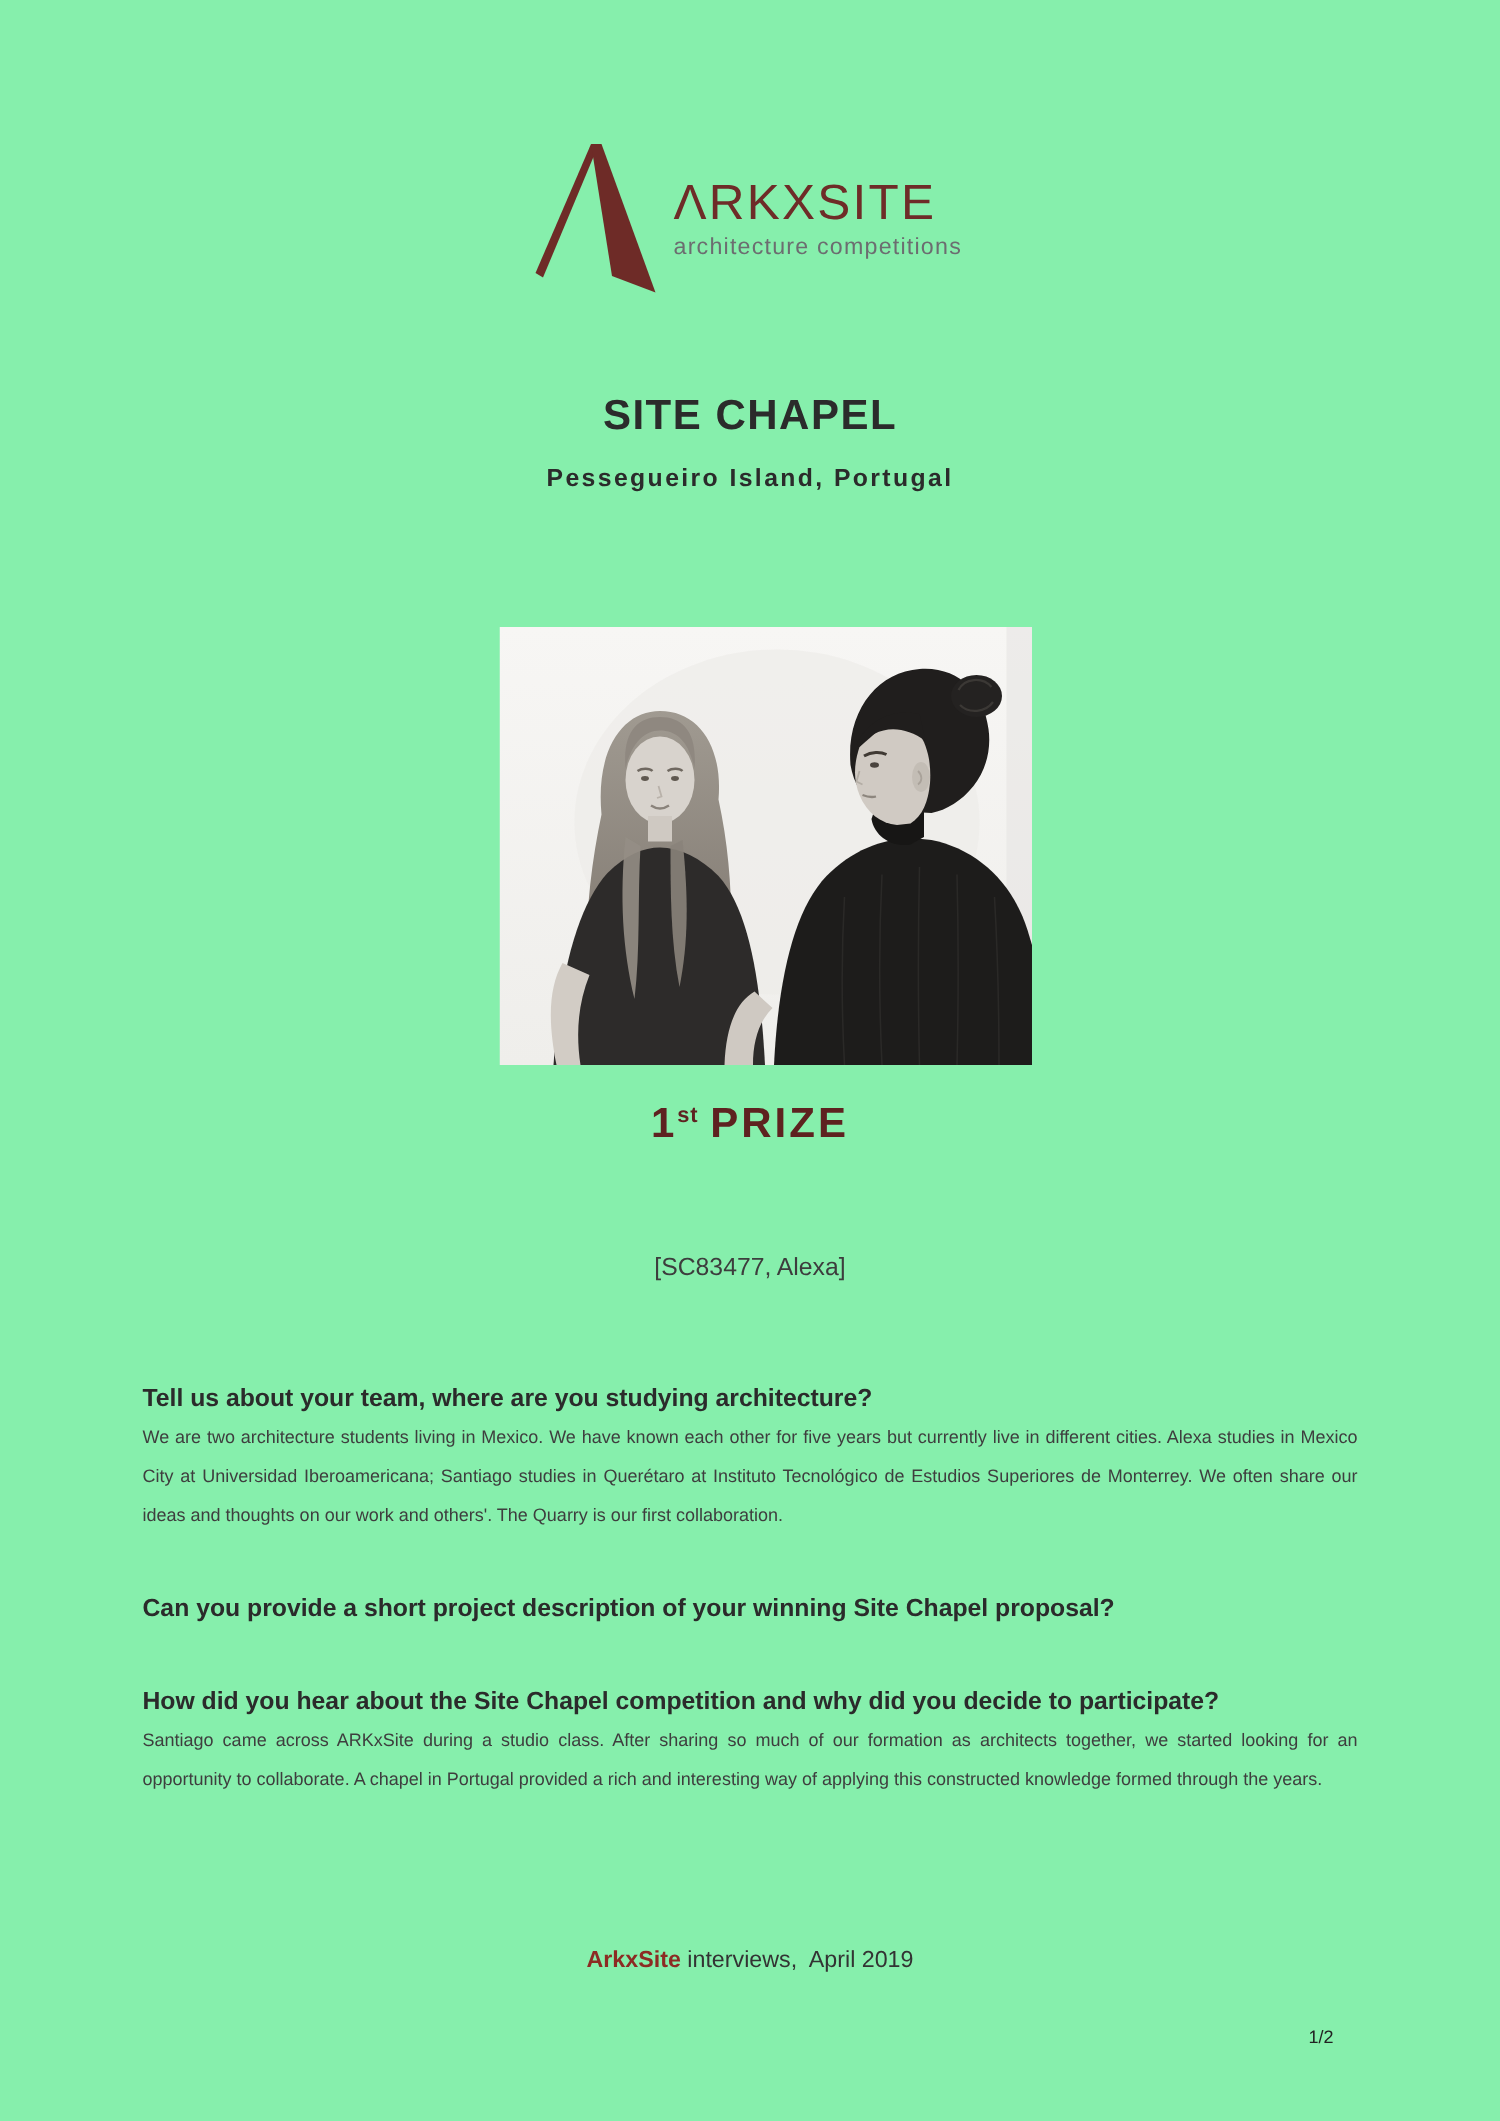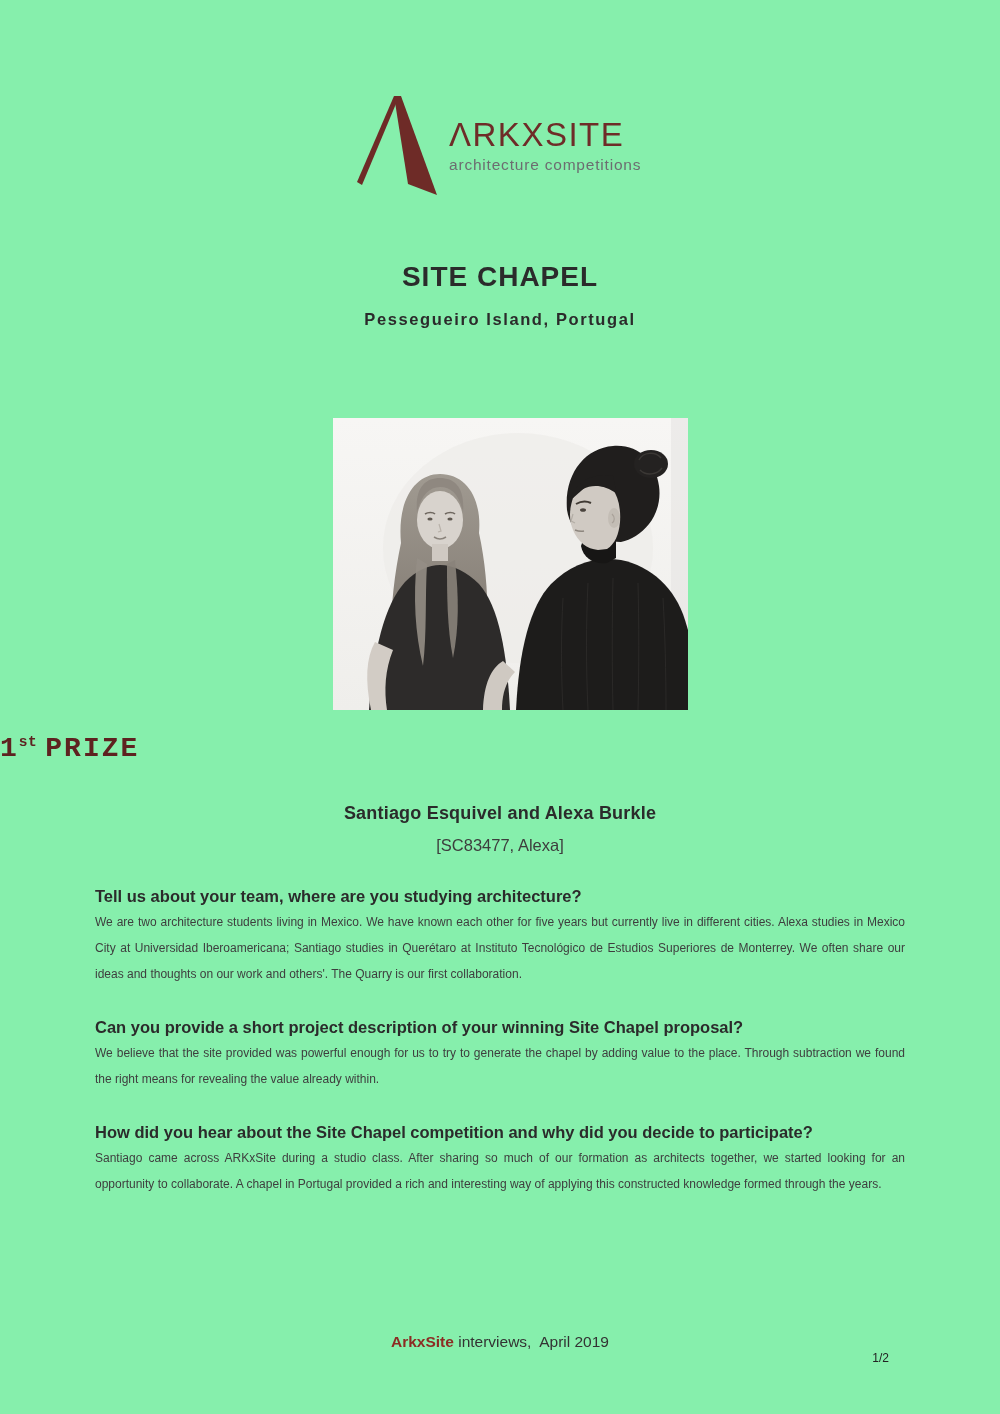--- a/index.html
+++ b/index.html
@@ -26,47 +26,47 @@
   }
   .subtitle {
     position:absolute; top:310px; left:0; width:100%; text-align:center;
     font-size:16.5px; font-weight:bold; letter-spacing:1.6px; color:#2b2b2b;
   }
   
   .photo { position:absolute; left:333px; top:418px; width:355px; height:292px; }
   .photo svg { display:block; width:100%; height:100%; }
   
   .prize {
-    position:absolute; top:733px; left:0; width:100%; text-align:left;
-    font-size:28px; font-weight:bold; letter-spacing:2px; color:#5e2220;font-family:Liberation Mono, monospace;
+    position:absolute; top:733px; left:0; width:100%; text-align:center;
+    font-size:28px; font-weight:bold; letter-spacing:2px; color:#5e2220;
   }
   .prize sup { font-size:0.52em; vertical-align:super; letter-spacing:0.5px; }
   .prize .prize-word { margin-left:8px; }
   
   .names {
     position:absolute; top:803px; left:0; width:100%; text-align:center;
     font-size:18px; font-weight:bold; color:#2b2b2b; letter-spacing:0.2px;
   }
   .code {
     position:absolute; top:836px; left:0; width:100%; text-align:center;
     font-size:16.5px; color:#3d3d3d;
   }
   
   .qa { position:absolute; left:95px; top:883px; width:810px; }
   .qa-block { margin-bottom:27px; }
   .question {
-    font-size:16.5px; font-weight:bold; color:#2b2b2b; line-height:26px;
+    font-size:16.5px; font-weight:bold; color:#2b2b2b; line-height:26px;margin-top:36px;
   }
   .answer {
     font-size:12px; color:#3e3e3e; line-height:26px;
     text-align:justify;
   }
   
   .footer-center {
-    position:absolute; top:1333px; left:0; width:100%; text-align:center;
+    position:absolute; top:1298px; left:0; width:100%; text-align:center;
     font-size:15.5px; color:#333333;
   }
   .footer-center .brand { font-weight:bold; color:#8c2b23; }
   .footer-center .rest { white-space:pre; }
   .page-num {
     position:absolute; top:1351px; right:111px;
     font-size:12px; color:#222222;
   }
 </style>
 </head>
@@ -143,31 +143,29 @@
         <path d="M240,96 l-2,7 l4,2" stroke="#b3ada5" stroke-width="1.2" fill="none"></path>
         <path d="M242,112 q5,2 9,1" stroke="#8d867e" stroke-width="1.5" fill="none"></path>
       </g>
     </svg>
   </figure>
 
   <div class="prize">
     <span>1</span><sup>st</sup><span class="prize-word">PRIZE</span>
   </div>
 
-  <div class="names">Santiago Esquivel and Alexa Burkle</div>
   <div class="code">[SC83477, Alexa]</div>
 
   <main class="qa">
     <div class="qa-block">
       <p class="question">Tell us about your team, where are you studying architecture?</p>
       <p class="answer">We are two architecture students living in Mexico.  We have known each other for five years but currently live in different cities.  Alexa studies in Mexico City at Universidad Iberoamericana; Santiago studies in Querétaro at Instituto Tecnológico de Estudios Superiores de Monterrey.  We often share our ideas and thoughts on our work and others'.  The Quarry is our first collaboration.</p>
     </div>
     <div class="qa-block">
       <p class="question">Can you provide a short project description of your winning Site Chapel proposal?</p>
-      <p class="answer">We believe that the site provided was powerful enough for us to try to generate the chapel by adding value to the place.  Through subtraction we found the right means for revealing the value already within.</p>
     </div>
     <div class="qa-block">
       <p class="question">How did you hear about the Site Chapel competition and why did you decide to participate?</p>
       <p class="answer">Santiago came across ARKxSite during a studio class.  After sharing so much of our formation as architects together, we started looking for an opportunity to collaborate.  A chapel in Portugal provided a rich and interesting way of applying this constructed knowledge formed through the years.</p>
     </div>
   </main>
 
   <footer>
     <div class="footer-center">
       <span class="brand">ArkxSite</span><span class="rest"> interviews,  April 2019</span>

